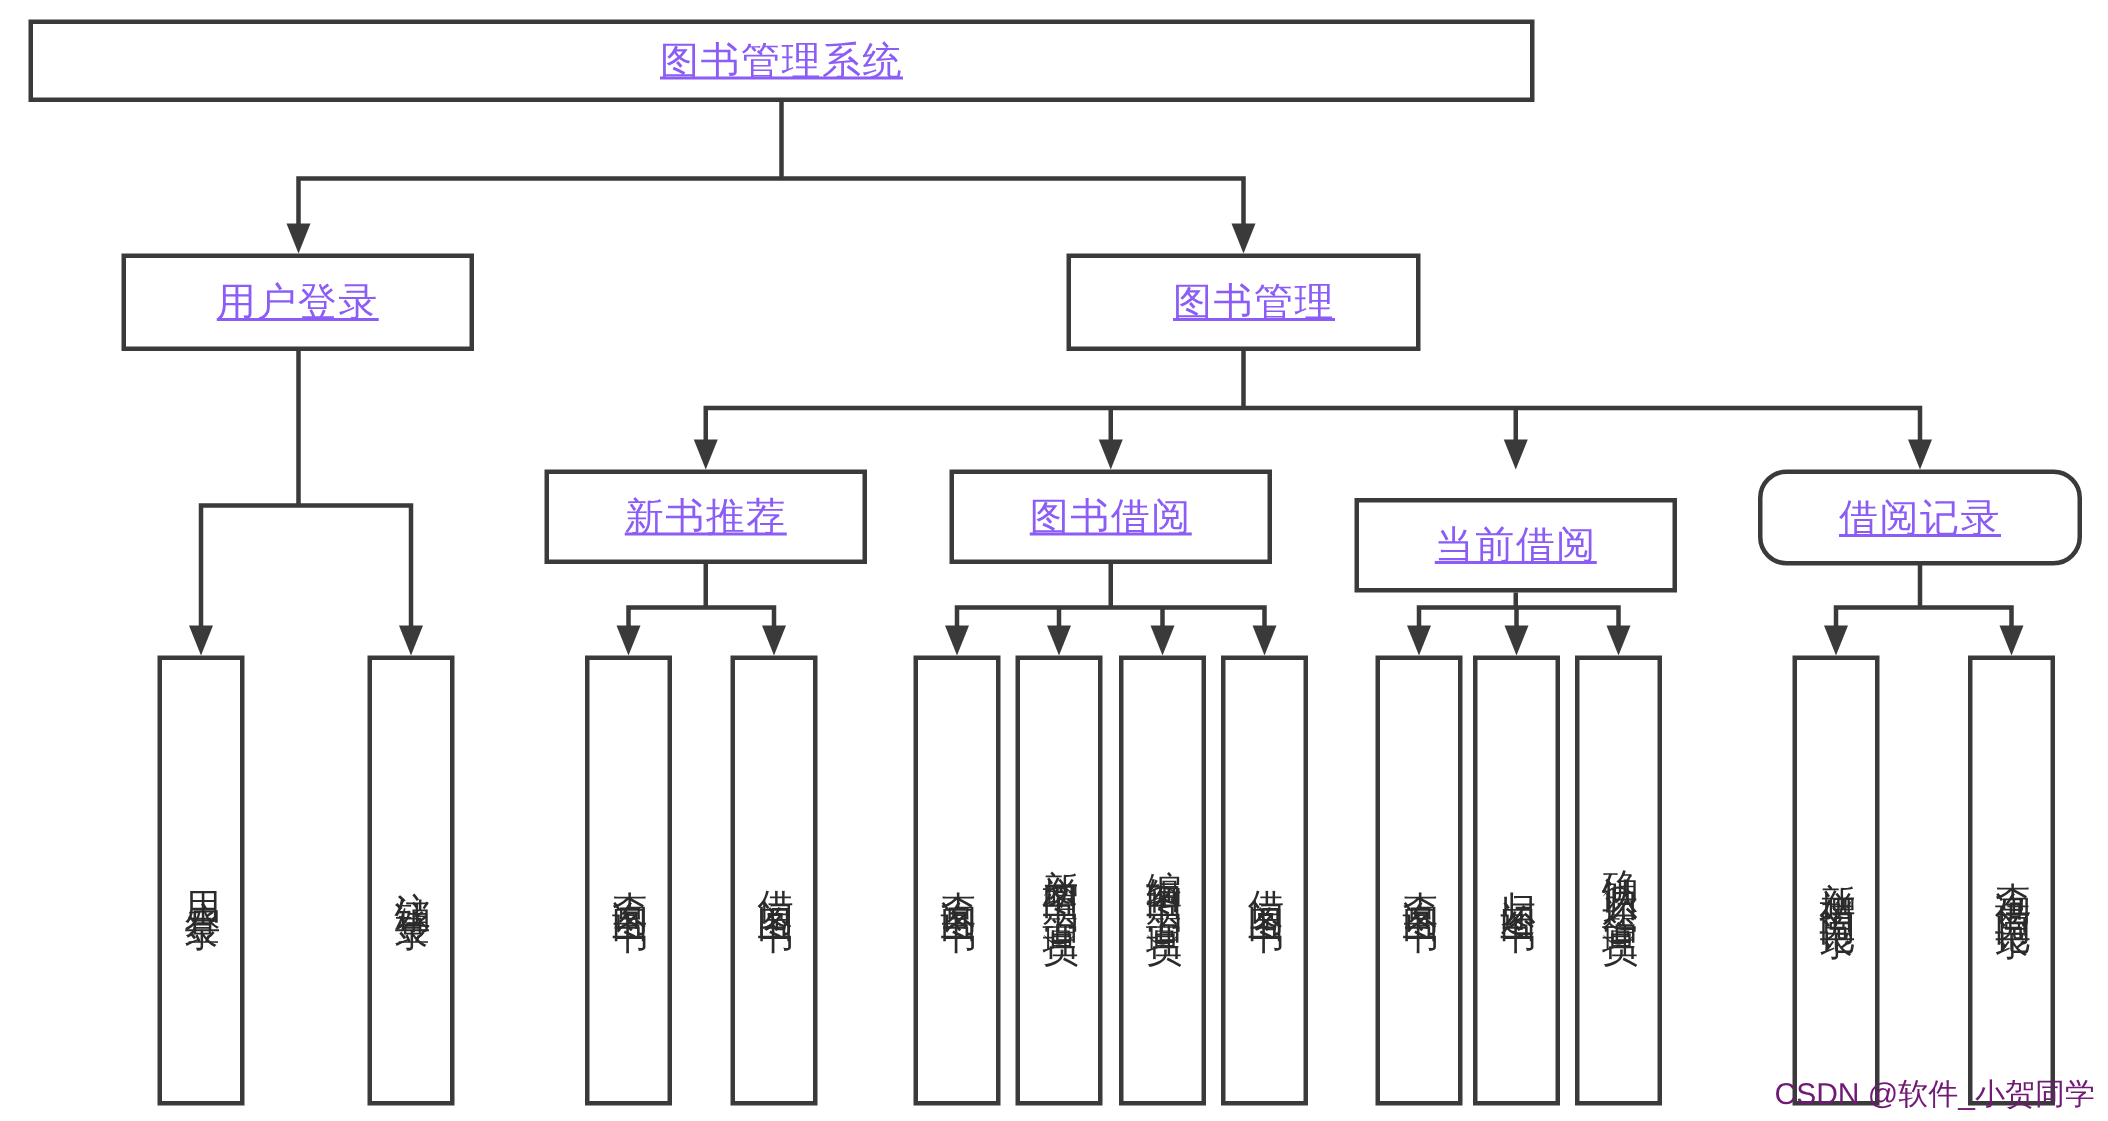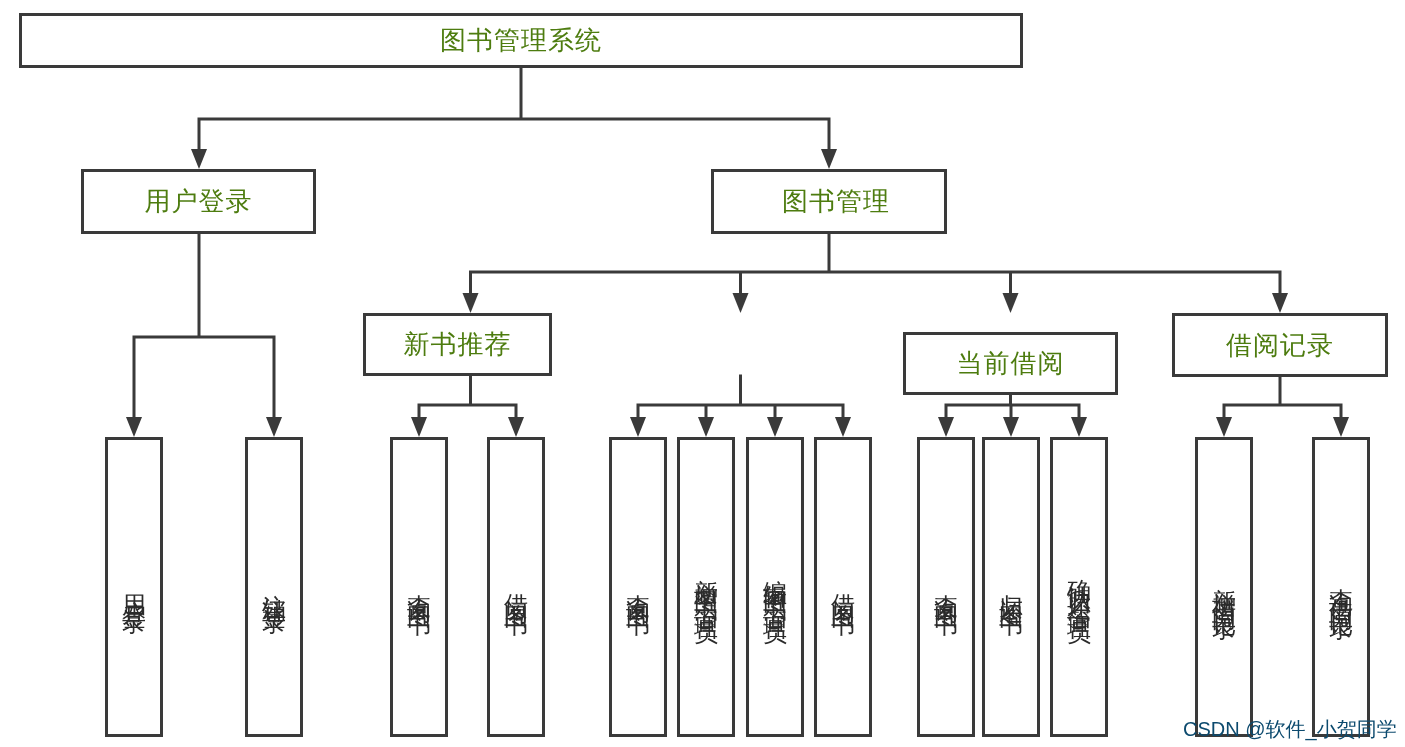--- a/index.html
+++ b/index.html
@@ -26,67 +26,68 @@
     box-sizing: border-box;
     background: #ffffff;
     border: 3px solid #3a3a3a;
     display: flex;
     align-items: center;
     justify-content: center;
     z-index: 2;
   }
   .hbox span {
     font-size: 26px;
-    color: #4d7c0f;
+    color: #8b5cf6;
     letter-spacing: 1px;
     white-space: nowrap;
+    text-decoration: underline;
   }
   .vbox {
     width: 58px;
     height: 300px;
     top: 437px;
   }
   .vbox span {
     writing-mode: vertical-rl;
     text-orientation: mixed;
     font-size: 24px;
     letter-spacing: 6px;
     color: #2b2b2b;
     white-space: nowrap;
     line-height: 1;
   }
   
   .n-root   { left: 19px;   top: 13px;  width: 1004px; height: 55px; }
   .n-login  { left: 81px;   top: 169px; width: 235px;  height: 65px; }
   .n-mgmt   { left: 711px;  top: 169px; width: 236px;  height: 65px; padding-left: 14px; }
-  .n-newrec { left: 363px;  top: 313px; width: 189px;  height: 63px; text-align: right; }
+  .n-newrec { left: 363px;  top: 313px; width: 215px;  height: 63px; text-align: right; }
   .n-borrow { left: 633px;  top: 313px; width: 215px;  height: 63px; }
   .n-cur    { left: 903px;  top: 332px; width: 215px;  height: 63px; }
-  .n-rec    { left: 1172px; top: 313px; width: 216px;  height: 64px; }
+  .n-rec    { left: 1172px; top: 313px; width: 216px;  height: 64px; border-radius: 19px; }
   
   .v1  { left: 105px; }
   .v2  { left: 245px; }
   .v3  { left: 390px; }
   .v4  { left: 487px; }
   .v5  { left: 609px; }
   .v6  { left: 677px; }
   .v7  { left: 746px; }
   .v8  { left: 814px; }
   .v9  { left: 917px; }
   .v10 { left: 982px; }
   .v11 { left: 1050px; }
   .v12 { left: 1195px; }
   .v13 { left: 1312px; }
   .watermark {
     position: absolute;
     left: 1183px;
     top: 716px;
     width: 215px;
     font-size: 20px;
-    color: #0c4a6e;
+    color: #701a75;
     white-space: nowrap;
     z-index: 3;
   }
 </style>
 </head>
 <body>
 
 <div class="canvas">
 
   <svg class="connectors" width="1405" height="747" viewBox="0 0 1405 747">
@@ -136,20 +137,23 @@
   <div class="hbox n-login">
     <span>用户登录</span>
   </div>
   <div class="hbox n-mgmt">
     <span>图书管理</span>
   </div>
 
   <div class="hbox n-newrec">
     <span>新书推荐</span>
   </div>
+  <div class="hbox n-borrow">
+    <span>图书借阅</span>
+  </div>
   <div class="hbox n-cur">
     <span>当前借阅</span>
   </div>
   <div class="hbox n-rec">
     <span>借阅记录</span>
   </div>
 
   <div class="vbox v1">
     <span>用户登录</span>
   </div>

